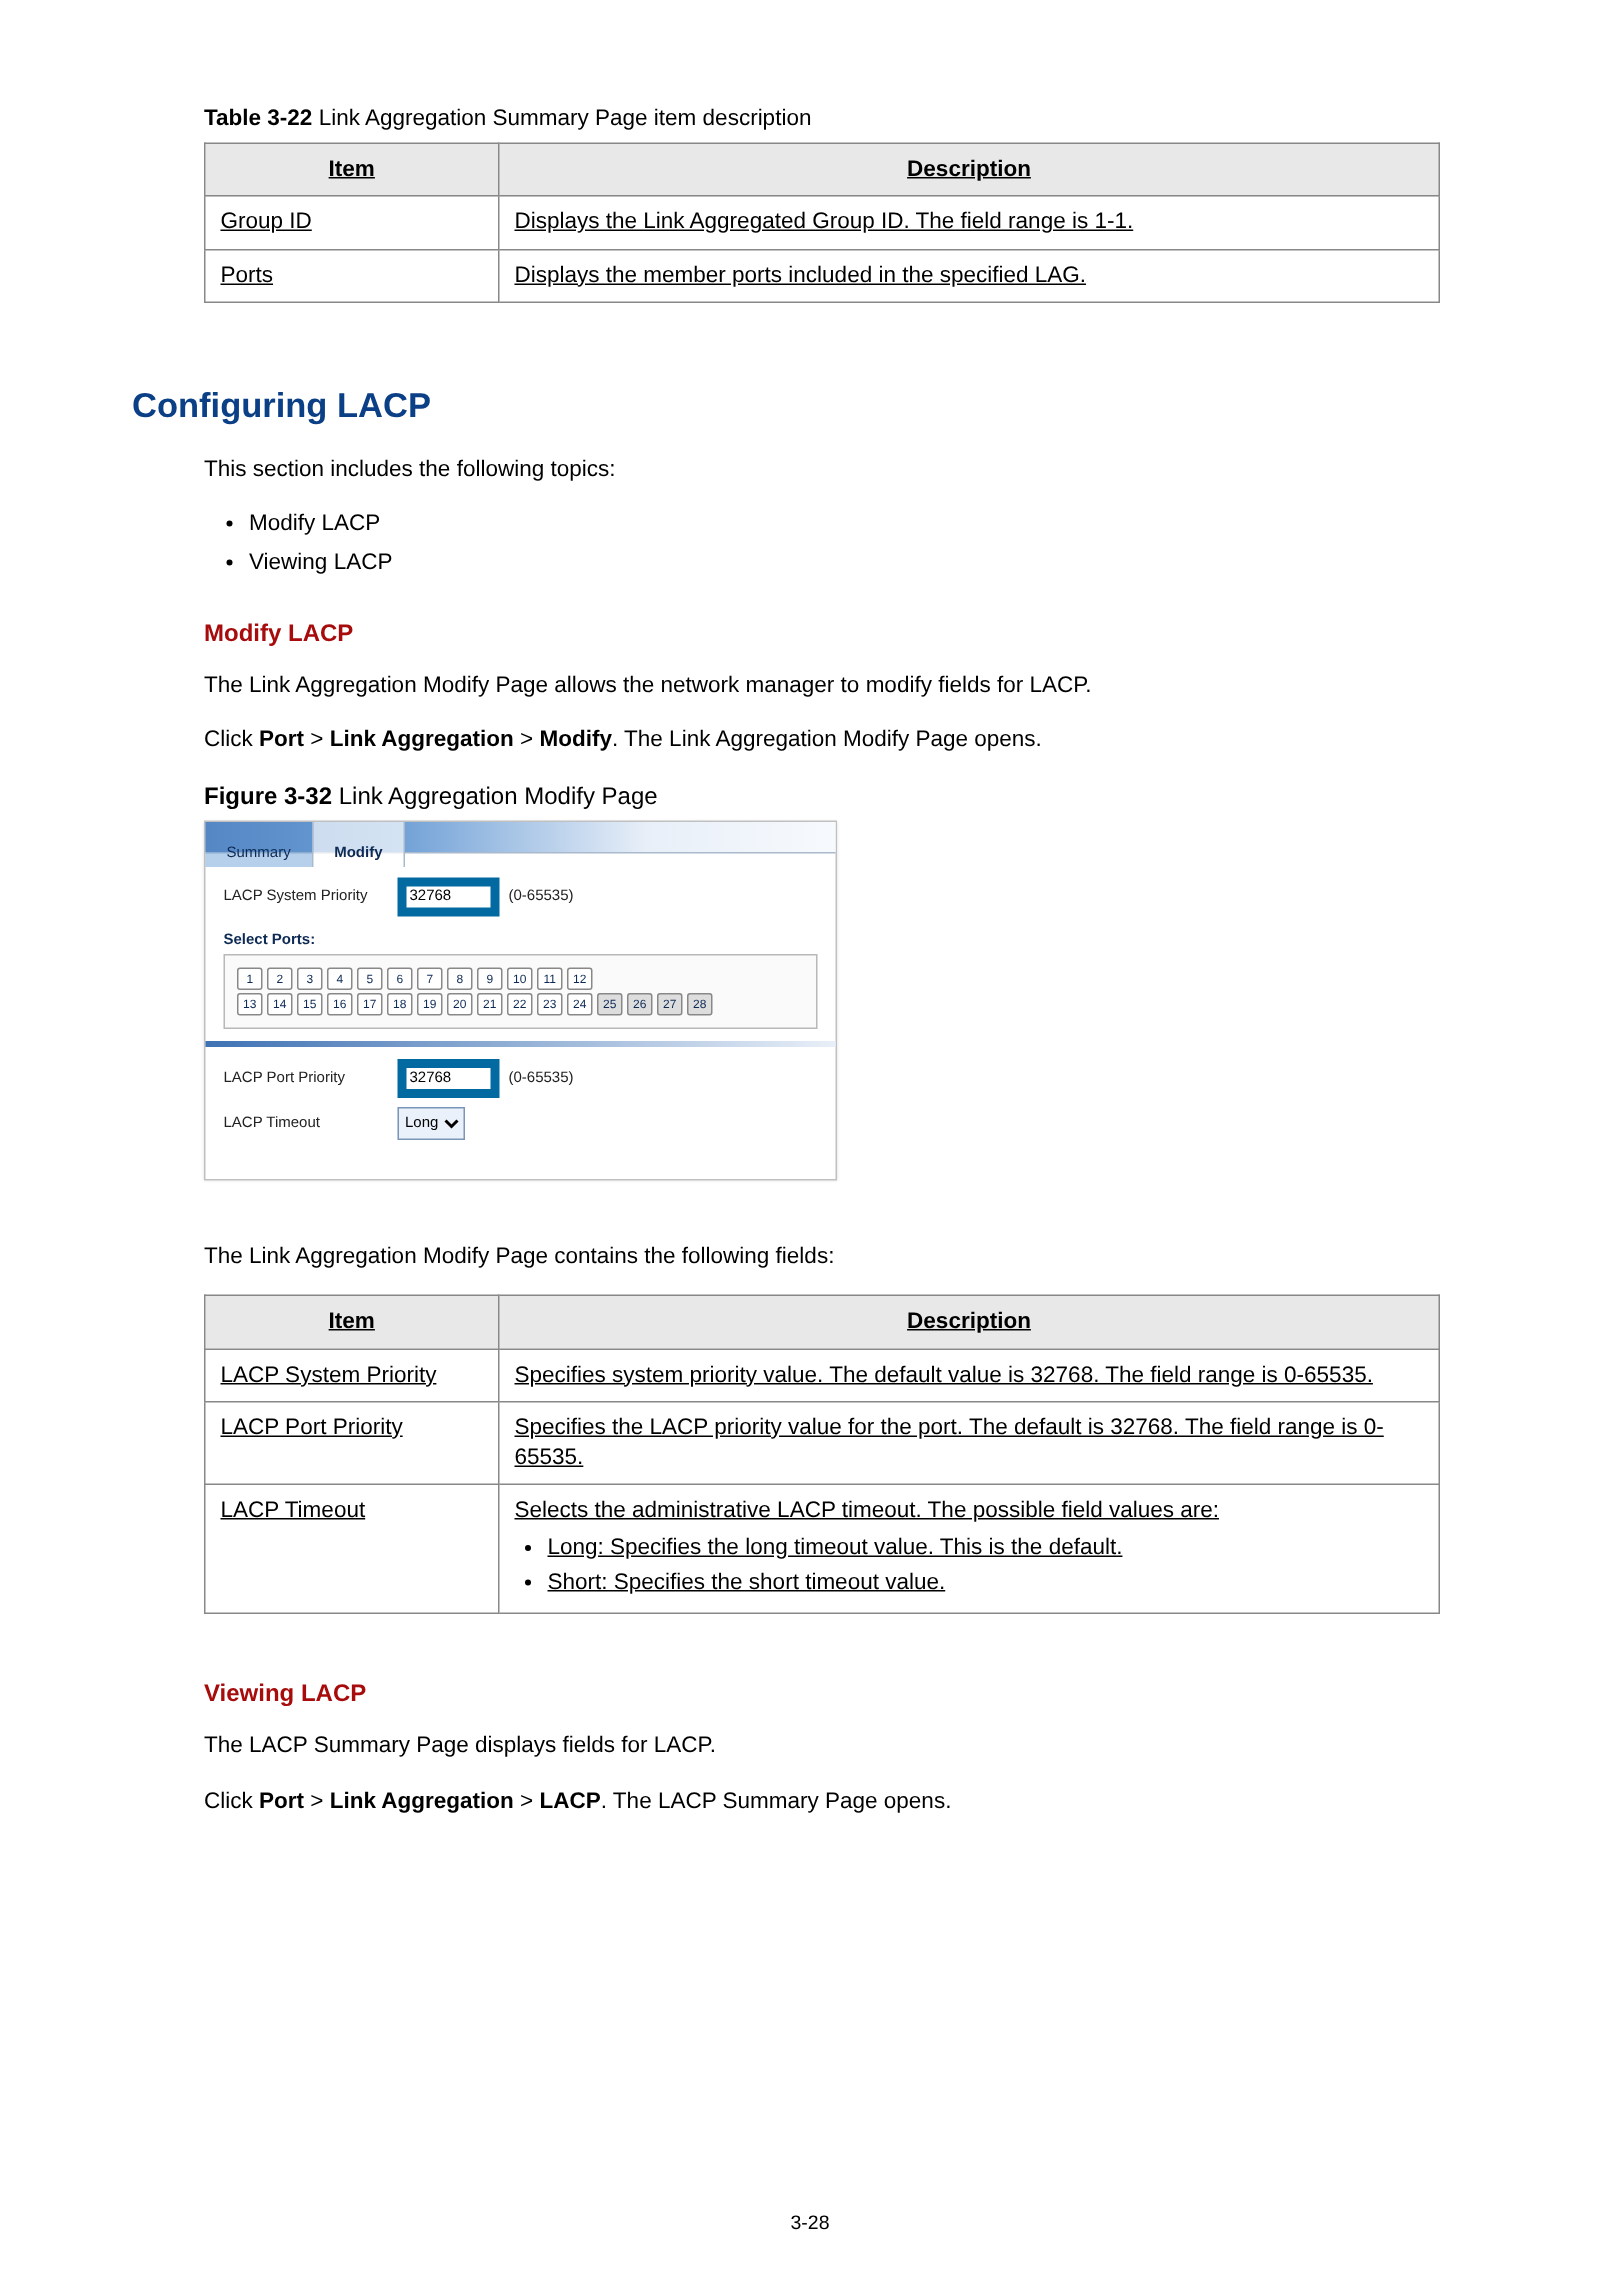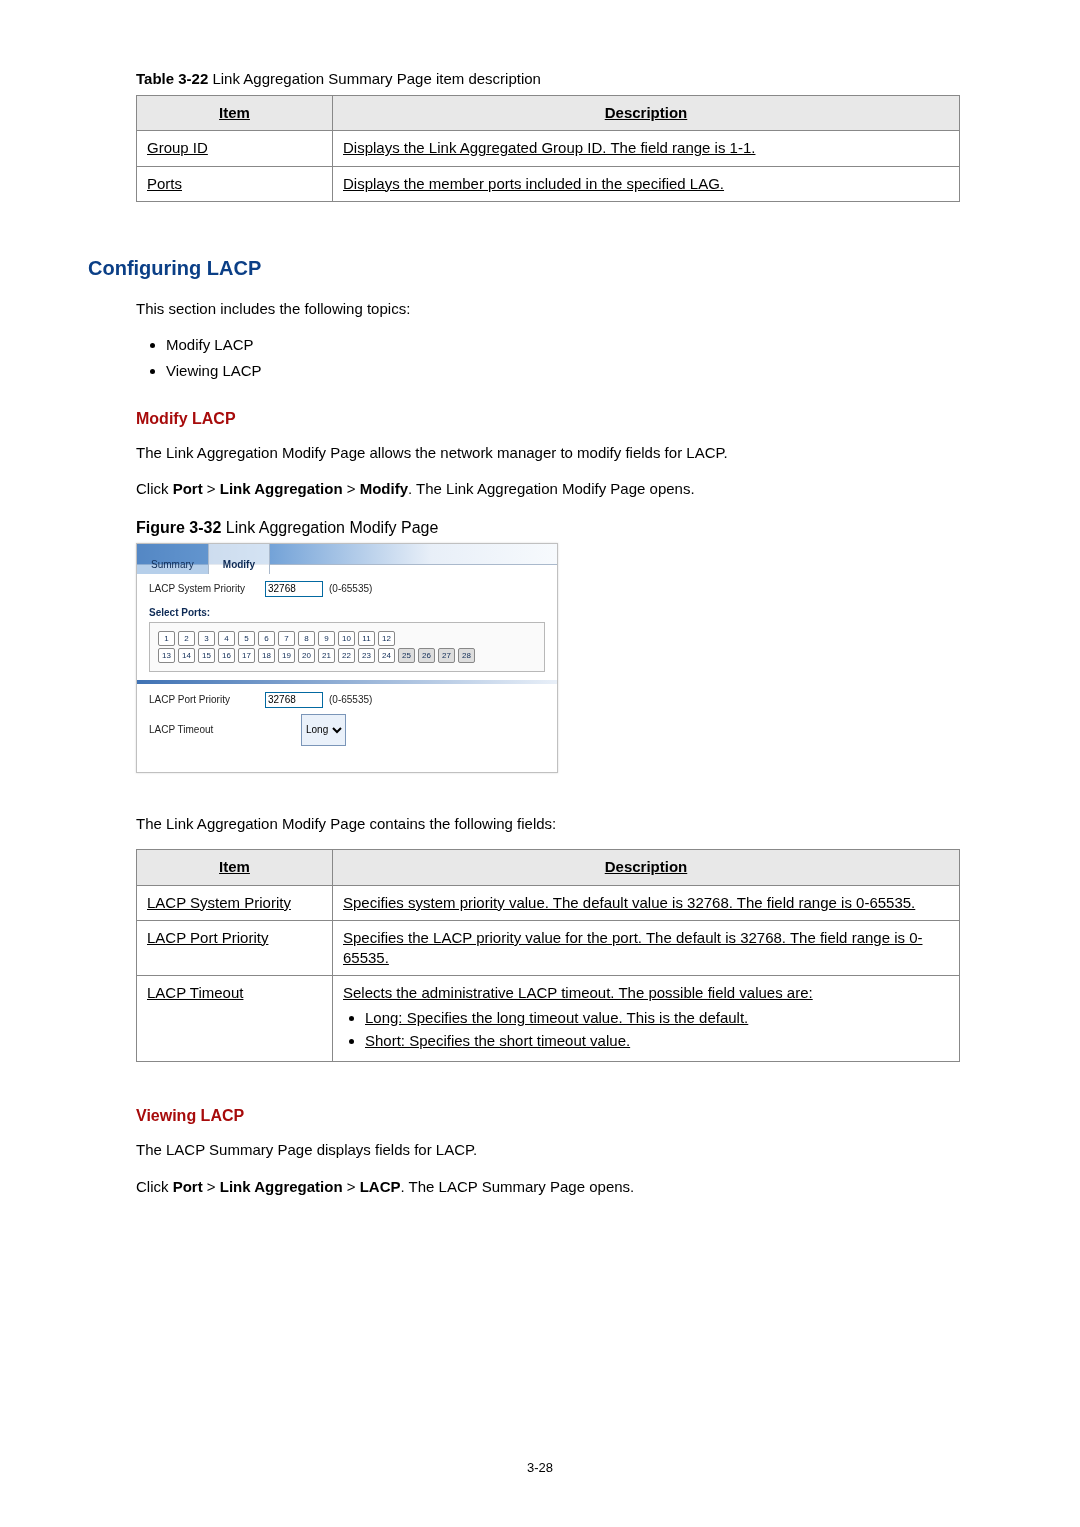--- a/index.html
+++ b/index.html
@@ -40,21 +40,21 @@
     text-decoration: underline;
   }
   table.desc th {
     background: #e8e8e8;
     font-weight: bold;
     text-align: center;
   }
   table.desc th.item { width: 175px; }
   h2.section {
     color: #0b3f86;
-    font-size: 20px;
+    font-size: 23px;
     font-weight: bold;
     margin: 55px 0 18px 0;
   }
   .body-text {
     margin: 14px 0 14px 48px;
     line-height: 1.5;
   }
   ul.bullets {
     margin: 0 0 10px 48px;
     padding-left: 30px;
@@ -99,25 +99,25 @@
   }
   .tab.inactive { background: rgba(110,159,214,0.5); color: #0d2a55; }
   .tab.active  { font-weight: bold; color: #0d2a55; background: rgba(255,255,255,0.7); }
   .panel {
     padding: 10px 12px 20px 12px;
     color: #0d2a55;
   }
   .form-row { margin: 6px 0; display: flex; align-items: center; gap: 6px; }
   .form-row label { width: 110px; font-size: 10px; color: #222; }
   .form-row input[type="text"] {
-    width: 52px; height: 14px; font-size: 10px; border: 1px solid #0369a1;
+    width: 52px; height: 14px; font-size: 10px; border: 6px solid #0369a1;
     padding: 0 2px;
   }
   .form-row select {
-    height: 32px; font-size: 10px; border: 1px solid #7a95b8; background: #eaf1fa; margin-left: 36px;
+    height: 22px; font-size: 10px; border: 1px solid #7a95b8; background: #eaf1fa;
   }
   .hint { font-size: 10px; color: #222; }
   .select-ports { font-weight: bold; font-size: 10px; margin: 10px 0 4px 0; color: #0d2a55; }
   .ports-frame {
     border: 1px solid #b8b8b8;
     padding: 6px 8px;
     background: #fafafa;
   }
   .port-row {
     display: flex; gap: 3px; margin: 2px 0;
@@ -140,21 +140,21 @@
 
   .inner-bullets {
     list-style: disc;
     margin: 4px 0 0 4px;
     padding-left: 18px;
   }
   .inner-bullets li { margin: 3px 0; }
 
   .page-num {
     position: absolute;
-    bottom: 52px;
+    bottom: 38px;
     left: 50%;
     transform: translateX(-50%);
     font-size: 13px;
     text-align: center;
   }
 </style>
 </head>
 <body>
 
 <div class="page">

